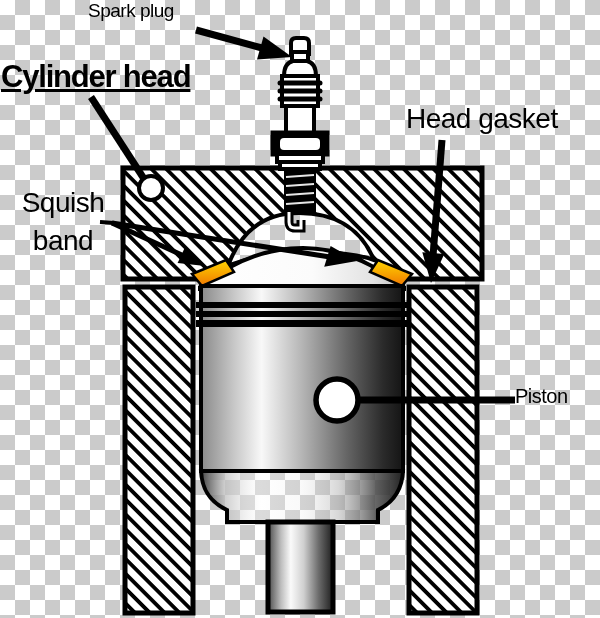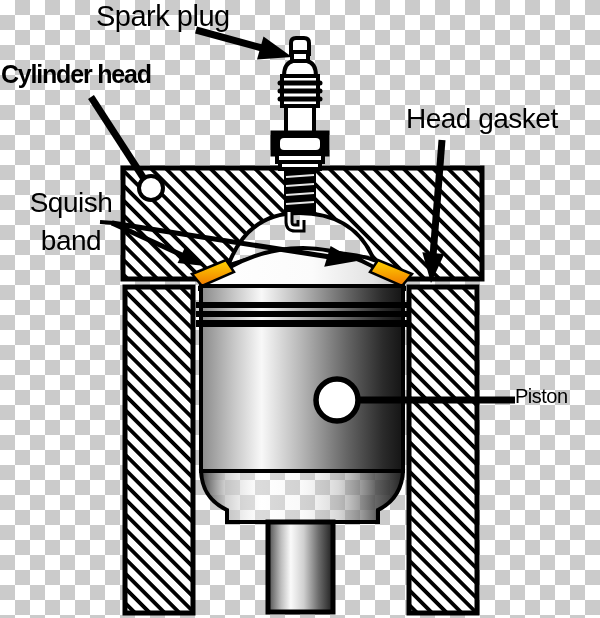--- a/index.html
+++ b/index.html
@@ -5,24 +5,24 @@
   html,body{margin:0;padding:0;background:#fff;}
   .stage{
     position:relative;width:600px;height:618px;overflow:hidden;
     font-family:"Liberation Sans",sans-serif;color:#000;
   }
   .stage svg{position:absolute;left:0;top:0;}
   .label{
     position:absolute;line-height:1.05;white-space:nowrap;
     color:#000;letter-spacing:-0.5px;
   }
-  .label-spark{left:96px;top:1px;font-size:29px;}
-  .label-cylhead{left:1px;top:61px;font-size:25px;font-weight:700;letter-spacing:-1.2px;}
+  .label-spark{left:88px;top:1px;font-size:19px;}
+  .label-cylhead{left:1px;top:61px;font-size:31px;font-weight:700;letter-spacing:-1.2px;text-decoration:underline;}
   .label-gasket{left:406px;top:104px;font-size:28px;}
-  .label-squish{left:12px;top:184px;width:118px;font-size:28px;line-height:38px;
+  .label-squish{left:4px;top:184px;width:118px;font-size:28px;line-height:38px;
                 text-align:center;white-space:normal;}
   .label-piston{left:515px;top:386px;font-size:20px;}
 </style>
 </head>
 <body>
 
 <div class="stage">
 
   <svg width="600" height="618" viewBox="0 0 600 618">
     <defs>

